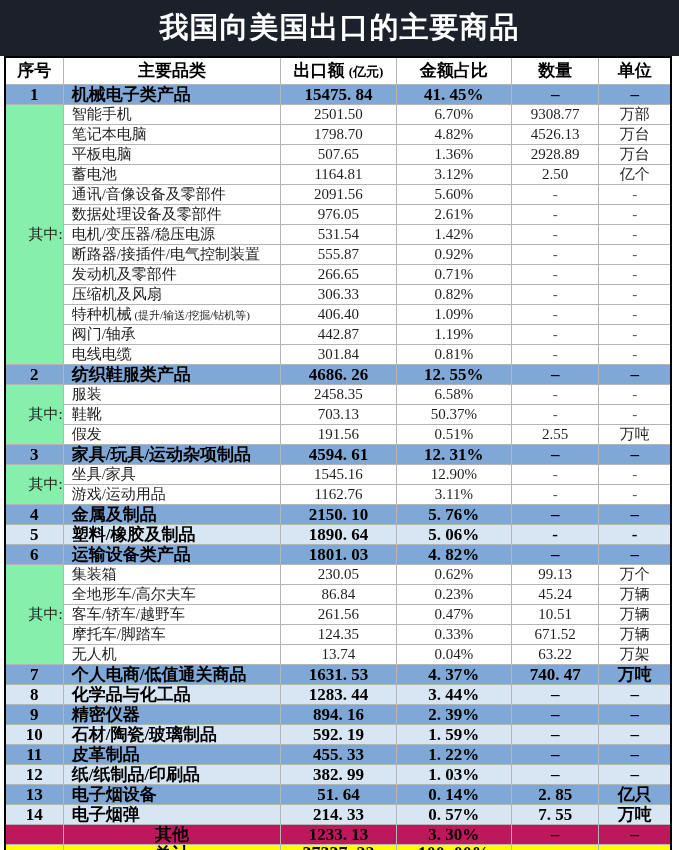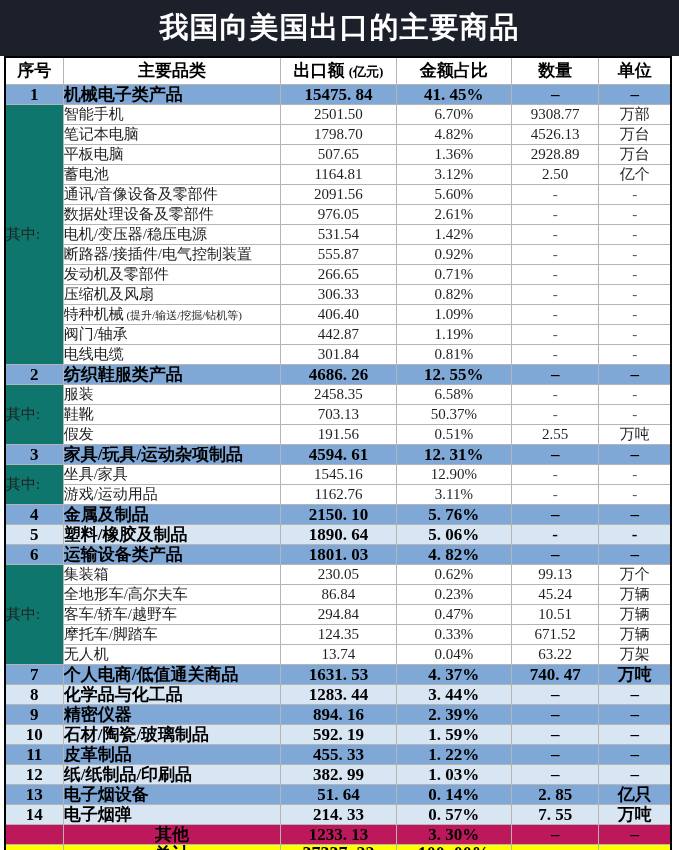--- a/index.html
+++ b/index.html
@@ -36,33 +36,33 @@
   th, td {
     border:1px solid #b5b5b5;
     padding:0; overflow:hidden; white-space:nowrap;
     vertical-align:middle; line-height:1.05;
   }
   thead th { height:26px; font-size:17px; font-weight:bold; color:#000; background:#fff; }
   thead th .hdr-sub { font-size:13px; }
   tbody tr { height:20px; }
 
   .c-num, .c-val, .c-share, .c-qty, .c-unit { text-align:center; }
-  .c-name { text-align:left; }
+  .c-name { text-align:left; padding-left:8px; }
   .c-name.centered { text-align:center; padding-left:0; }
 
   .row-cat        { background:#7fa8d7; font-weight:bold; font-size:17px; color:#000; }
   .row-cat-light  { background:#d8e5f2; font-weight:bold; font-size:17px; color:#000; }
   .row-other      { background:#be185d; font-weight:bold; font-size:17px; color:#000; }
   .row-total      { background:#ffff00; font-weight:bold; font-size:18px; color:#000; }
   .row-detail     { background:#ffffff; font-size:15px; color:#1f1f1f; }
   .row-detail .dash { color:#555; }
 
   td.qizhong {
-    background:#0f766e; font-weight:normal; font-size:15px;
-    text-align:left; color:#1f1f1f;
+    background:#86efac; font-weight:normal; font-size:15px;
+    text-align:right; color:#1f1f1f;
   }
   .name-note { font-size:11px; }
 </style>
 </head>
 <body>
 
 <div class="title-band">
   <span class="title-main">我国向美国出口的主要商品</span>
 </div>
 
@@ -274,21 +274,21 @@
         </tr>
         <tr class="row-detail">
           <td class="c-name"><span>全地形车/高尔夫车</span></td>
           <td class="c-val">86.84</td>
           <td class="c-share">0.23%</td>
           <td class="c-qty">45.24</td>
           <td class="c-unit">万辆</td>
         </tr>
         <tr class="row-detail">
           <td class="c-name"><span>客车/轿车/越野车</span></td>
-          <td class="c-val">294.84</td>
+          <td class="c-val">261.56</td>
           <td class="c-share">0.47%</td>
           <td class="c-qty">10.51</td>
           <td class="c-unit">万辆</td>
         </tr>
         <tr class="row-detail">
           <td class="c-name"><span>摩托车/脚踏车</span></td>
           <td class="c-val">124.35</td>
           <td class="c-share">0.33%</td>
           <td class="c-qty">671.52</td>
           <td class="c-unit">万辆</td>

